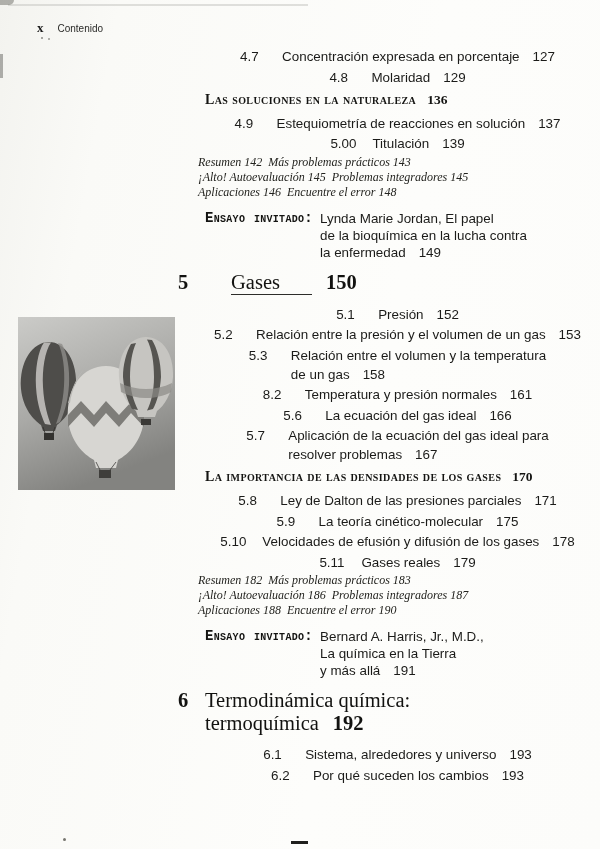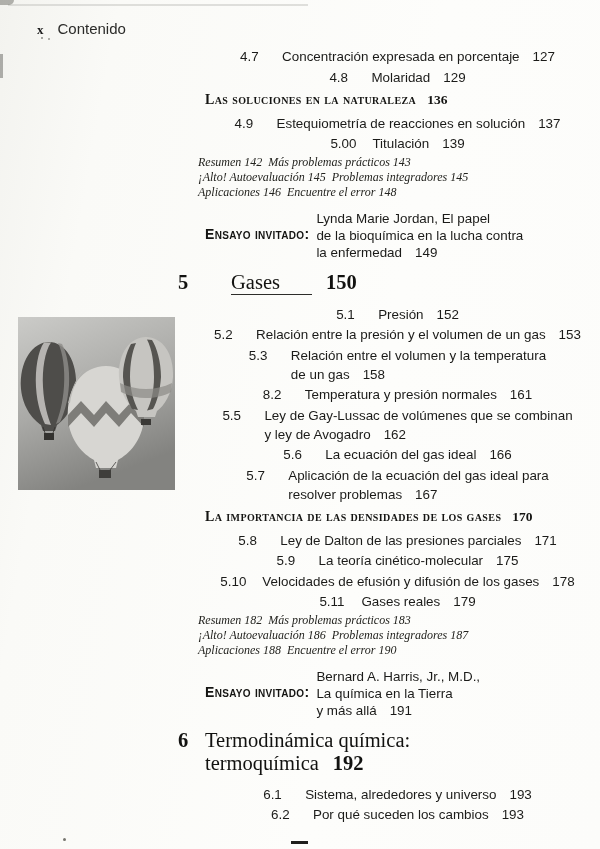--- a/index.html
+++ b/index.html
@@ -8,21 +8,21 @@
   .page {
     position:relative; width:600px; height:849px; overflow:hidden;
     background:linear-gradient(100deg,#f3f3ef 0%,#fafaf7 16%,#fdfdfb 60%,#fcfcfa 100%);
     color:#1c1c1c;
   }
 
   
   .header { position:absolute; top:20px; left:37px; display:flex; align-items:baseline; }
   .header .pnum { font-family:"Liberation Serif", serif; font-weight:bold; font-size:13px; color:#15151
 3; }
-  .header .htitle { font-size:15px; margin-left:14px; color:#2b2b29; }
+  .header .htitle { font-size:10px; margin-left:14px; color:#2b2b29; }
 
   
   .toc { position:absolute; left:178px; top:47px; width:412px; }
   .toc div { white-space:nowrap; }
 
   .b-entry { display:flex; font-size:13.4px; line-height:19px; margin-bottom:1.5px; padding-left:27px; color:#1b1b19;justify-content:center; }
   .b-entry .num { width:42px; flex:none; }
   .pagenum { margin-left:13px; }
 
   .b-subhead {
@@ -33,22 +33,22 @@
   .b-subhead .shpage { font-variant:normal; font-size:13.5px; margin-left:11px; letter-spacing:0; }
 
   .b-notes {
     font-family:"Liberation Serif", serif; font-style:italic; font-size:12px;
     line-height:15px; margin:1px 0 10px; padding-left:20px; color:#23231f;
   }
   .b-notes div { white-space:pre; }
 
   .b-essay { display:flex; margin:1px 0 10px; padding-left:27px; font-size:13.4px; line-height:17px; }
   .b-essay .label {
-    flex:none; font-family:Liberation Sans, sans-serif; font-variant:small-caps;
-    font-weight:bold; font-size:14px; letter-spacing:.3px; margin-right:7px; color:#141412;margin-top:16px;
+    flex:none; font-family:Liberation Mono, monospace; font-variant:small-caps;
+    font-weight:bold; font-size:14px; letter-spacing:.3px; margin-right:7px; color:#141412;
   }
   .b-essay .etext { color:#1b1b19; }
 
   .b-chapter { display:flex; font-family:"Liberation Serif", serif; font-size:20.5px; line-height:23px; margin:4px 0 10px; color:#121210; }
   .b-chapter .cnum { width:27px; flex:none; font-weight:bold; }
   .b-chapter .t-underline { border-bottom:1.5px solid #2d2d2a; padding-right:32px; padding-bottom:0; display:inline-block;margin-left:26px; }
   .b-chapter .cpage { margin-left:14px;font-weight:bold; }
 
   
   .photo { position:absolute; left:18px; top:317px; width:157px; height:173px; display:block; }
@@ -175,27 +175,20 @@
           <div>de un gas<span class="pagenum">158</span></div>
         </div>
   </div>
       <div class="b-entry">
     <span class="num">8.2</span>
     <div class="etext">
           <div>Temperatura y presión normales<span class="pagenum">161</span></div>
         </div>
   </div>
       <div class="b-entry">
-    <span class="num">5.5</span>
-    <div class="etext">
-          <div>Ley de Gay-Lussac de volúmenes que se combinan</div>
-          <div>y ley de Avogadro<span class="pagenum">162</span></div>
-        </div>
-  </div>
-      <div class="b-entry">
     <span class="num">5.6</span>
     <div class="etext">
           <div>La ecuación del gas ideal<span class="pagenum">166</span></div>
         </div>
   </div>
       <div class="b-entry">
     <span class="num">5.7</span>
     <div class="etext">
           <div>Aplicación de la ecuación del gas ideal para</div>
           <div>resolver problemas<span class="pagenum">167</span></div>

